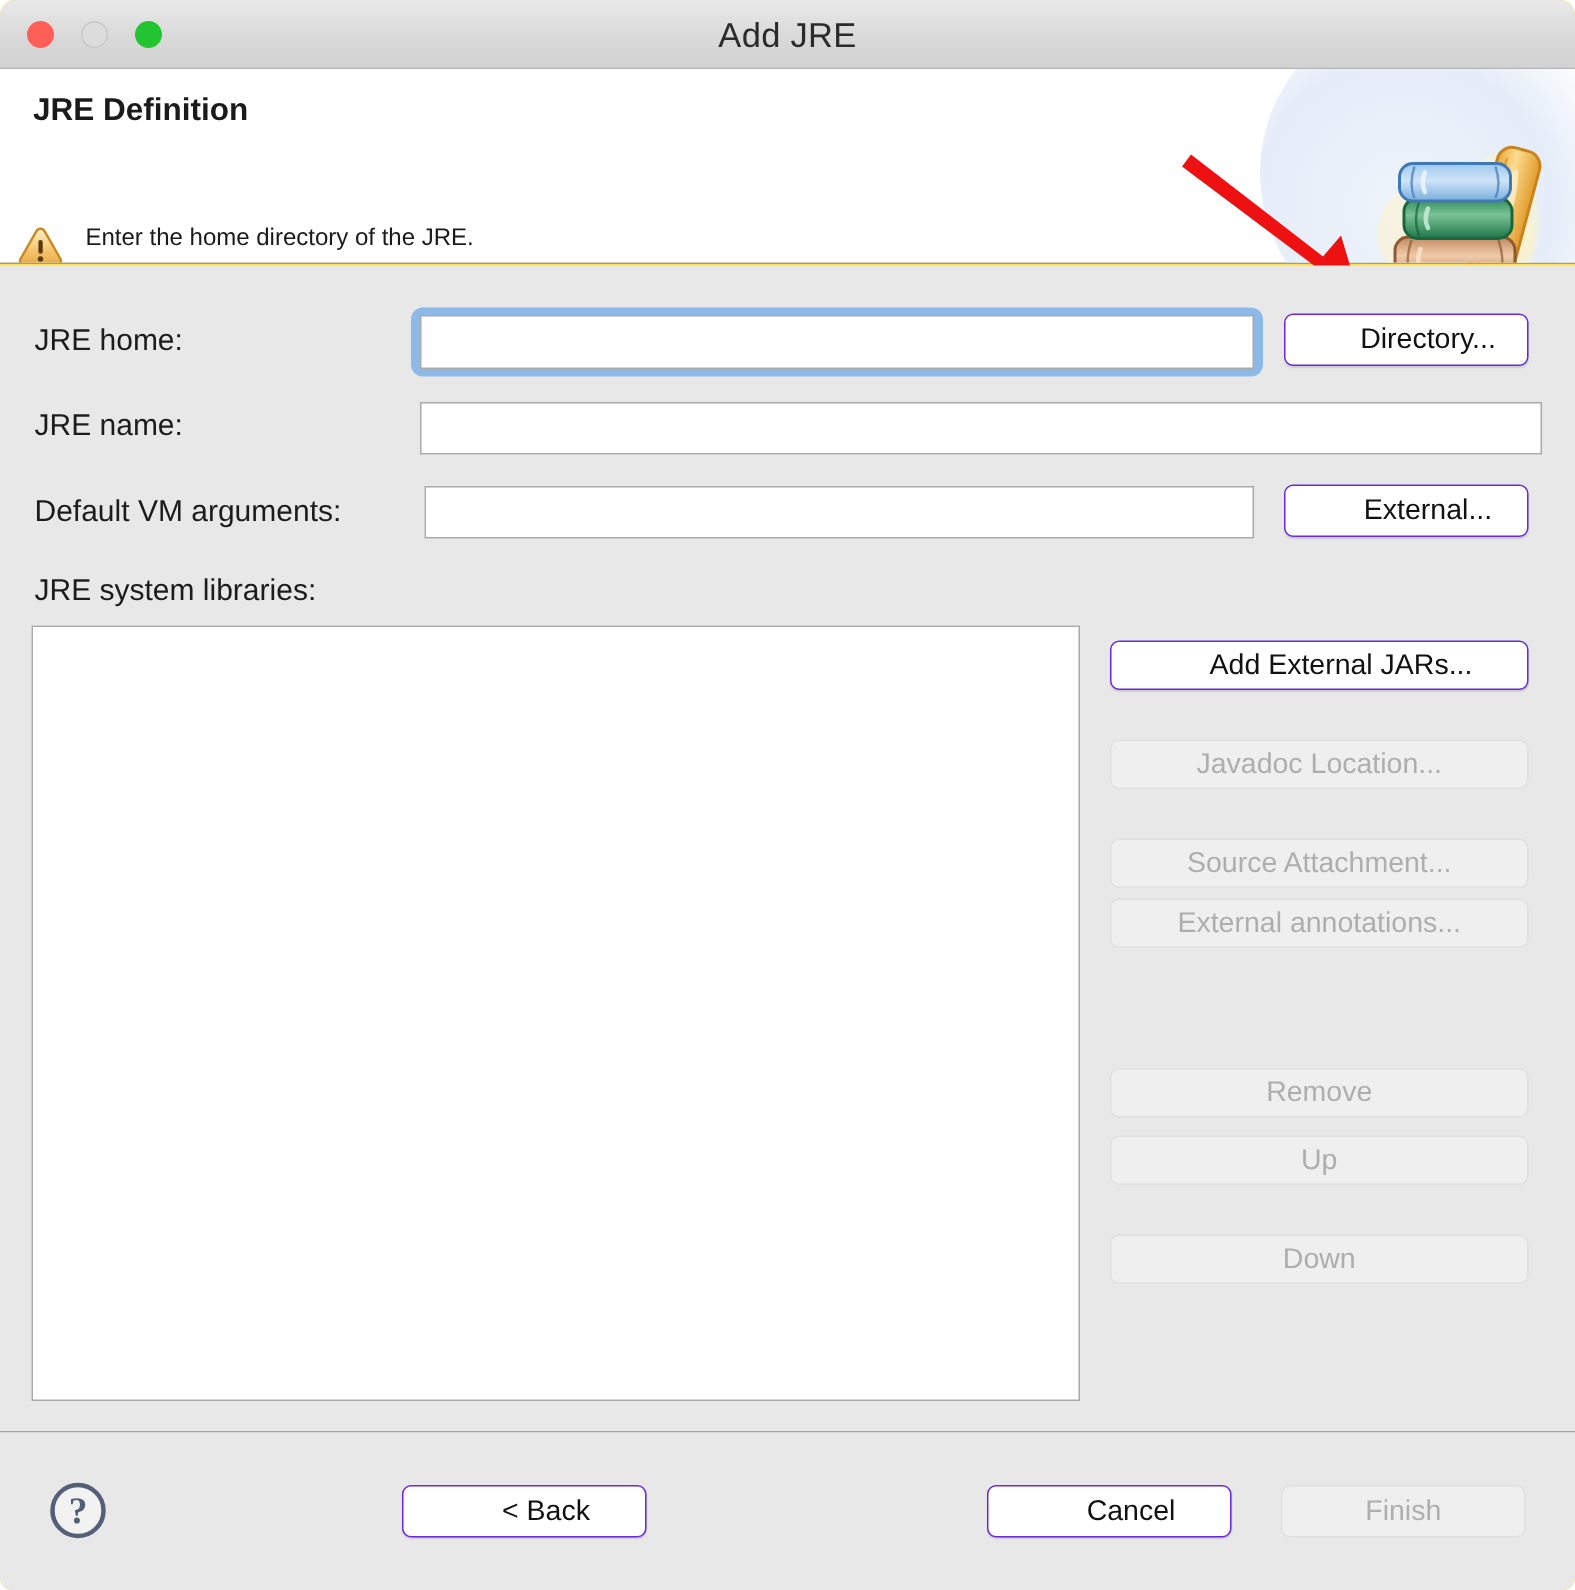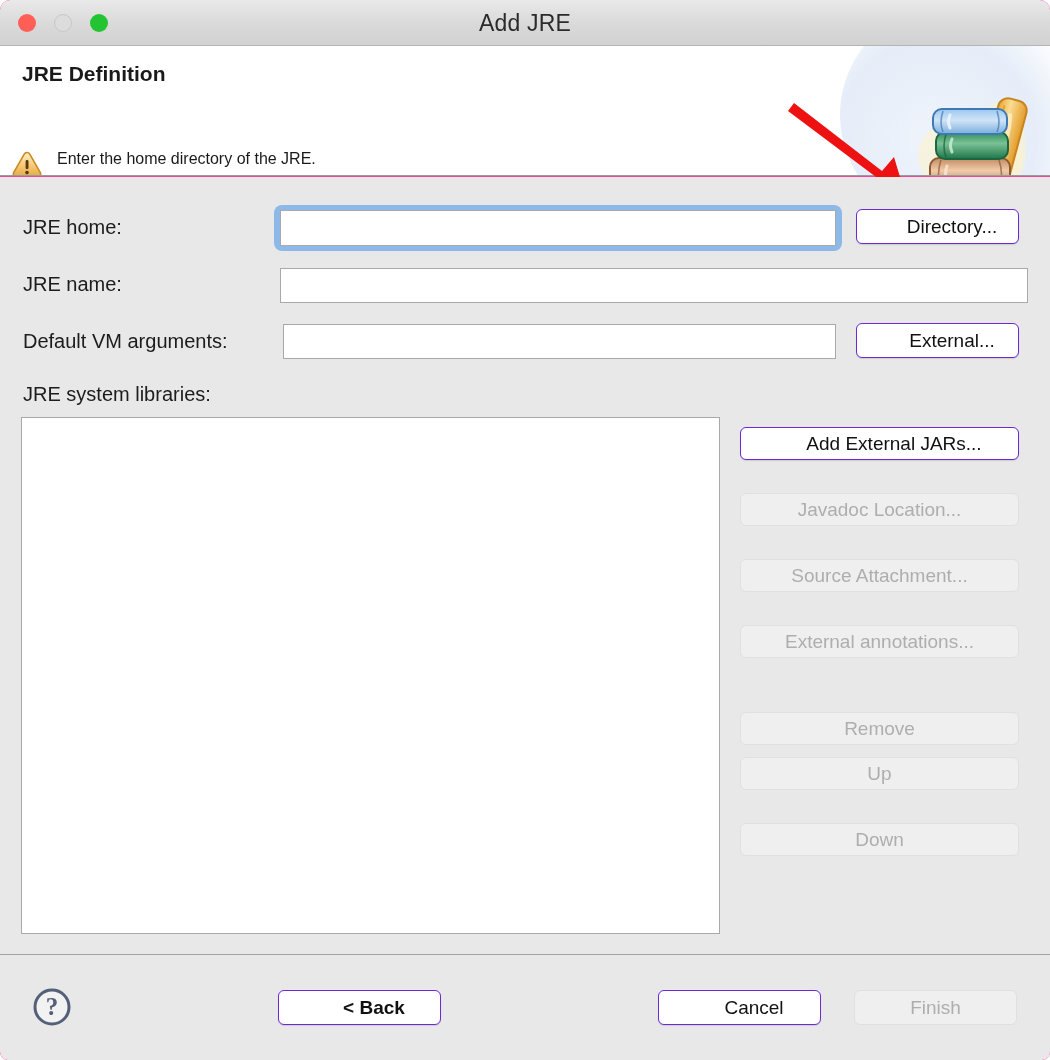--- a/index.html
+++ b/index.html
@@ -10,21 +10,21 @@
   body {
     font-family: "Liberation Sans", sans-serif;
     -webkit-font-smoothing: antialiased;
   }
 
   #window {
     position: relative;
     width: 1050px;
     height: 1060px;
     overflow: hidden;
-    background: #ec4899;
+    background: #fde047;
     border-radius: 10px 10px 8px 8px;
   }
 
   
   #titlebar {
     position: absolute;
     left: 0; top: 0;
     width: 1050px; height: 46px;
     background: linear-gradient(to bottom, #e9e9e9 0%, #d9d9d9 55%, #d2d2d2 100%);
     border-bottom: 1px solid #b4b4b4;
@@ -187,21 +187,21 @@
     box-shadow: none;
   }
 
   #btn-directory { left: 856px; top: 209px; width: 163px; height: 35px; }
   #btn-variables { left: 856px; top: 323px; width: 163px; height: 35px; }
 
   .side-btn { left: 740px; width: 279px; height: 33px; }
   #btn-add-jars     { top: 427px; }
   #btn-javadoc      { top: 493px; }
   #btn-source       { top: 559px; }
-  #btn-extannot     { top: 625px; text-align: center; }
+  #btn-extannot     { top: 599px; text-align: center; }
   #btn-remove       { top: 712px; }
   #btn-up           { top: 757px; }
   #btn-down         { top: 823px; }
   #btn-restore      { top: 889px; }
 
   
   #footer {
     position: absolute;
     left: 0; top: 954px;
     width: 1050px; height: 106px;
@@ -209,21 +209,21 @@
     border-top: 1px solid #a3a3a3;
     box-sizing: border-box;
     border-radius: 0 0 8px 8px;
     overflow: hidden;
   }
   #help-icon {
     position: absolute;
     left: 32px; top: 987px;
   }
   .footer-btn { top: 990px; width: 163px; height: 35px; }
-  #btn-back   { left: 278px; font-weight: bold; }
+  #btn-back   { left: 268px; }
   #btn-next   { left: 462px; }
   #btn-cancel { left: 658px; }
   #btn-finish { left: 854px; }
 </style>
 </head>
 <body>
 
 <div id="window">
 
   <div id="titlebar">

